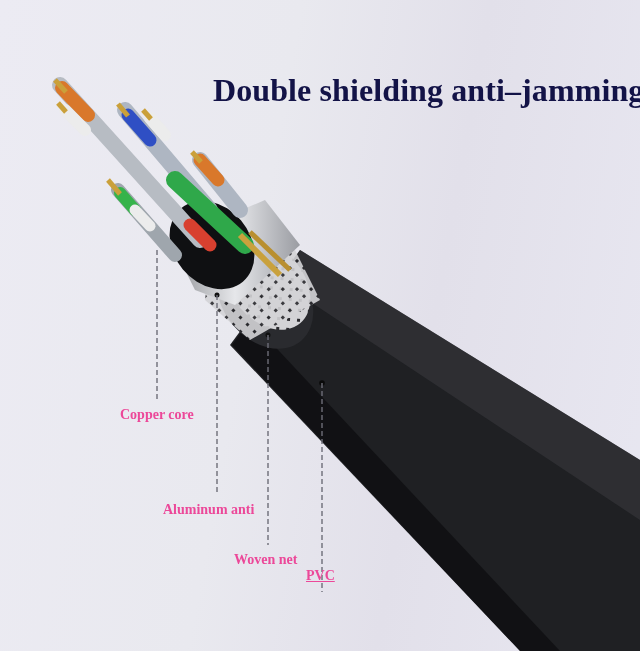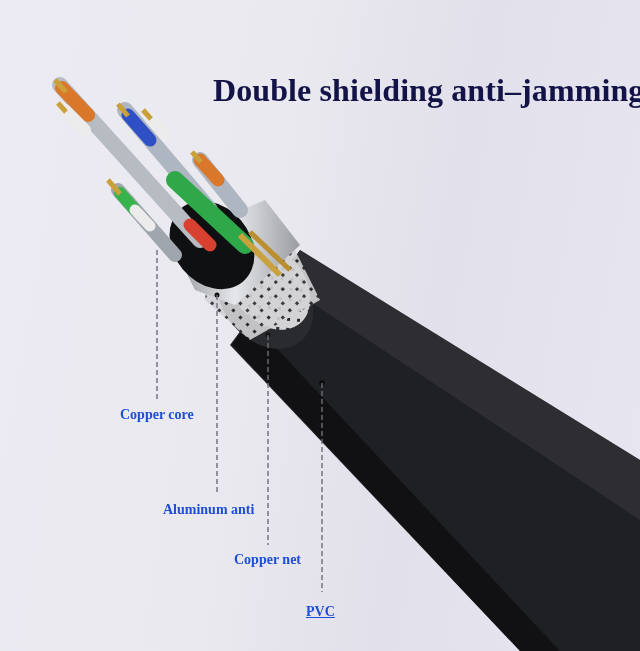--- a/index.html
+++ b/index.html
@@ -7,21 +7,21 @@
       width: 640px; height: 651px; overflow: hidden; position: relative;
       background: linear-gradient(100deg, #ecebf3 0%, #e9e9ef 40%, #e2e0ea 65%, #e8e7f1 100%);
       font-family: "Liberation Serif", "DejaVu Serif", serif;
     }
     .title {
       position: absolute; left: 213px; top: 72px;
       font-size: 32px; font-weight: bold; color: #131347;
       letter-spacing: 0.1px; white-space: nowrap;
     }
     .label {
-      position: absolute; font-size: 14px; font-weight: bold; color: #1d4ed8; white-space: nowrap;
+      position: absolute; font-size: 14px; font-weight: bold; color: #ec4899; white-space: nowrap;
     }
     svg.art { position: absolute; left: 0; top: 0; }
   </style>
 </head>
 <body>
 
 <svg class="art" width="640" height="651" viewBox="0 0 640 651">
   <defs>
     <linearGradient id="jacketGrad" x1="0" y1="0" x2="1" y2="-1" gradientUnits="objectBoundingBox">
       <stop offset="0" stop-color="#0e0f11"></stop>
@@ -107,14 +107,14 @@
       <circle cx="322" cy="383" r="2.8" fill="#0a0a0a"></circle>
       <line x1="322" y1="383" x2="322" y2="592" stroke="#6d6d78" stroke-width="1.4" stroke-dasharray="5,3"></line>
     </g>
   </g>
 </svg>
 
 <div class="title">Double shielding anti–jamming</div>
 
 <div class="label" style="left:120px; top:407px;">Copper core</div>
 <div class="label" style="left:163px; top:502px;">Aluminum anti</div>
-<div class="label" style="left:234px; top:552px;">Copper net</div>
-<div class="label" style="left:306px; top:604px;text-decoration:underline;">PVC</div>
+<div class="label" style="left:234px; top:552px;">Woven net</div>
+<div class="label" style="left:306px; top:568px;text-decoration:underline;">PVC</div>
 
 </body></html>

